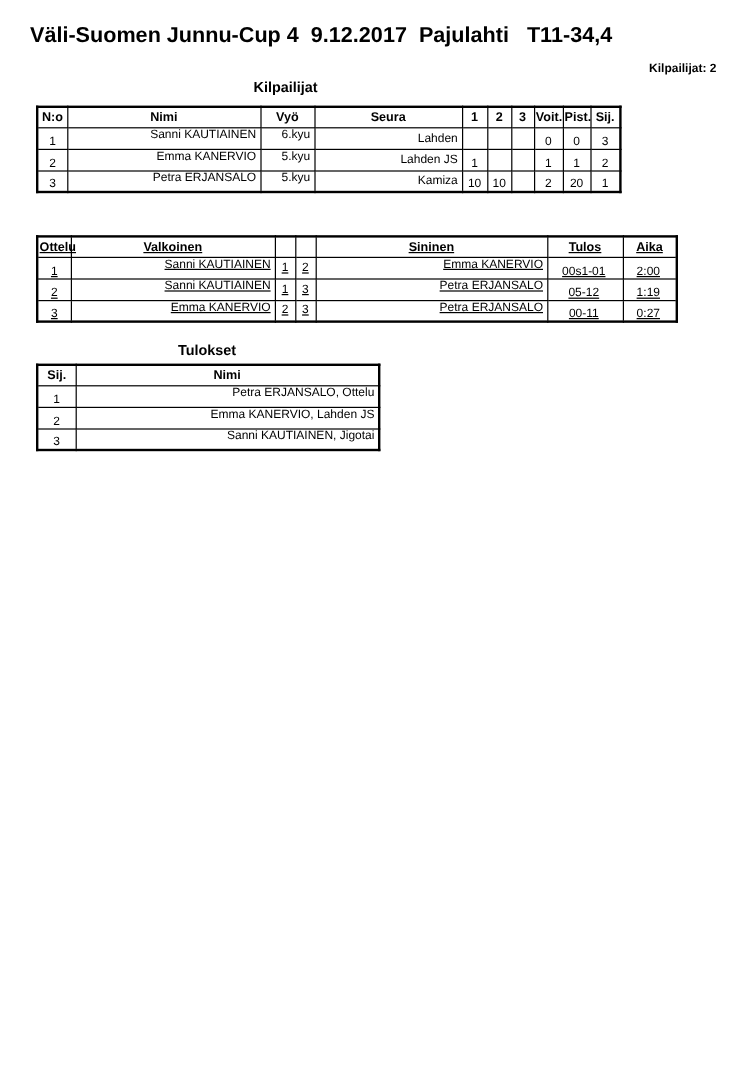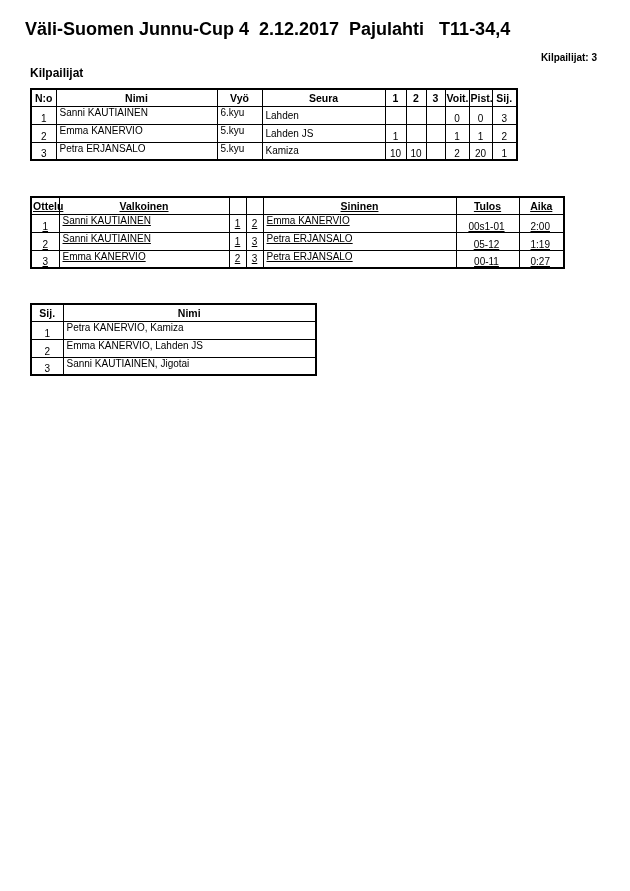--- a/index.html
+++ b/index.html
@@ -13,21 +13,21 @@
 
   .title {
     position: absolute; left: 25px; top: 19px;
     font-size: 18px; font-weight: bold; white-space: pre;
   }
   .count {
     position: absolute; right: 33px; top: 52px;
     font-size: 10px; font-weight: bold;
   }
   .heading {
-    position: absolute; font-size: 12px; font-weight: bold; 
+    position: absolute; font-size: 12px; font-weight: bold; text-align: center;
   }
   #h-competitors { left: 30px; top: 66px; width: 416px; }
   #h-matches     { left: 30px; top: 178px; width: 533px; }
   #h-results     { left: 30px; top: 285px; width: 285px; }
 
   table.tbl {
     position: absolute; border-collapse: collapse; table-layout: fixed;
     background: #fff; border: 2px solid #000;
   }
   .tbl th, .tbl td {
@@ -36,34 +36,34 @@
     white-space: nowrap;
   }
   .tbl th { font-weight: bold; text-align: center; font-size: 10.5px; vertical-align: middle; padding: 0 1px; }
   thead tr { height: 17px; }
   tbody tr { height: 18px; }
 
   #t-competitors { left: 30px; top: 88px;  width: 486px; }
   #t-matches     { left: 30px; top: 196px; width: 533px; text-decoration: underline; }
   #t-results     { left: 30px; top: 303px; width: 285px; }
 
-  .ta-l { text-align: left; }
+  .ta-l { text-align: right; }
   .ta-c { text-align: center; }
   .ta-r { text-align: center; padding-right: 5px !important; }
   .va-t { vertical-align: top; padding-top: 1px; }
   .va-m { vertical-align: middle; }
   .va-b { vertical-align: bottom; padding-bottom: 2px; }
 </style>
 </head>
 <body>
 
 <div class="page">
 
-  <div class="title">Väli-Suomen Junnu-Cup 4  2.12.2017  Pajulahti   T11-34,4</div>
-  <div class="count">Kilpailijat: 3</div>
+  <div class="title">Väli-Suomen Junnu-Cup 4  9.12.2017  Pajulahti   T11-34,4</div>
+  <div class="count">Kilpailijat: 2</div>
 
   <div class="heading" id="h-competitors">Kilpailijat</div>
   <table class="tbl" id="t-competitors">
     <colgroup>
       <col style="width:25px">
         <col style="width:161px">
         <col style="width:45px">
         <col style="width:123px">
       <col style="width:21px">
         <col style="width:20px">
@@ -171,35 +171,36 @@
         <td class="ta-l va-t">Emma KANERVIO</td>
         <td class="ta-c va-m">2</td>
         <td class="ta-c va-m">3</td>
         <td class="ta-l va-t">Petra ERJANSALO</td>
         <td class="ta-r va-b">00-11</td>
         <td class="ta-r va-b">0:27</td>
       </tr>
     </tbody>
   </table>
 
+  <div class="heading" id="h-results">Tulokset</div>
   <table class="tbl" id="t-results">
     <colgroup>
       <col style="width:32px">
         <col style="width:253px">
     </colgroup>
     <thead>
       <tr>
         <th>Sij.</th>
         <th class="va-b">Nimi</th>
       </tr>
     </thead>
     <tbody>
       <tr>
         <td class="ta-c va-b">1</td>
-        <td class="ta-l va-t">Petra KANERVIO, Kamiza</td>
+        <td class="ta-l va-t">Petra ERJANSALO, Ottelu</td>
       </tr>
       <tr>
         <td class="ta-c va-b">2</td>
         <td class="ta-l va-t">Emma KANERVIO, Lahden JS</td>
       </tr>
       <tr>
         <td class="ta-c va-b">3</td>
         <td class="ta-l va-t">Sanni KAUTIAINEN, Jigotai</td>
       </tr>
     </tbody>

